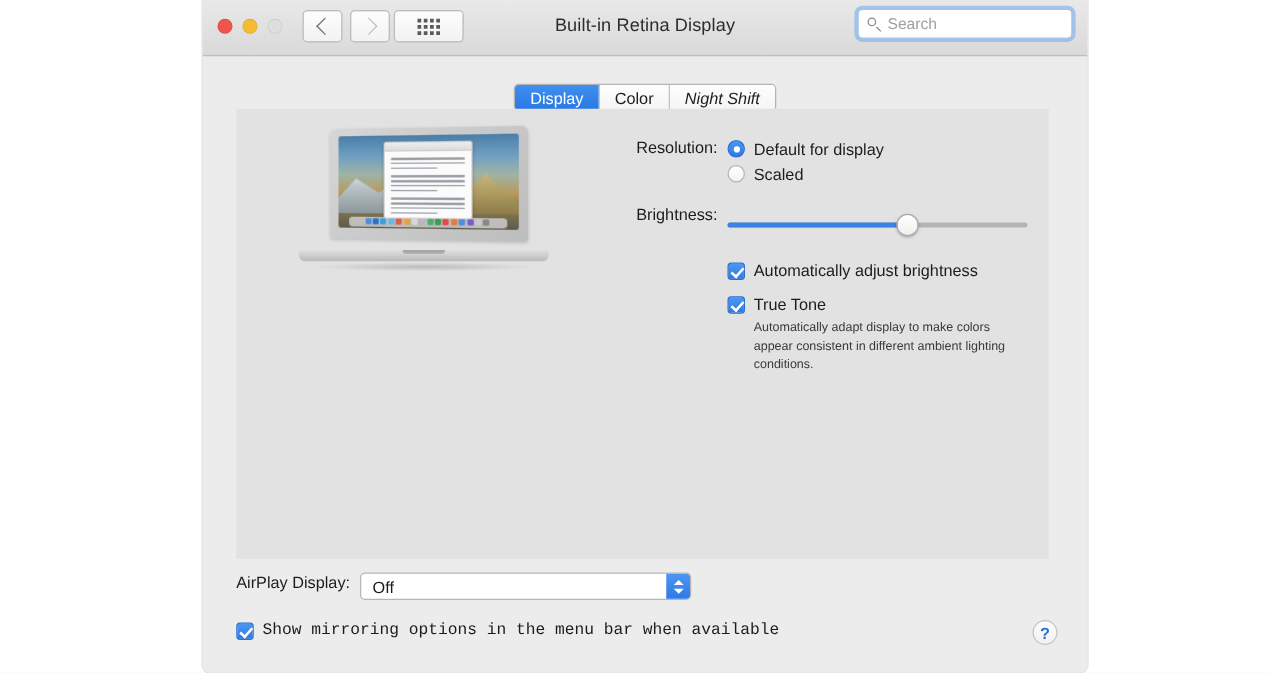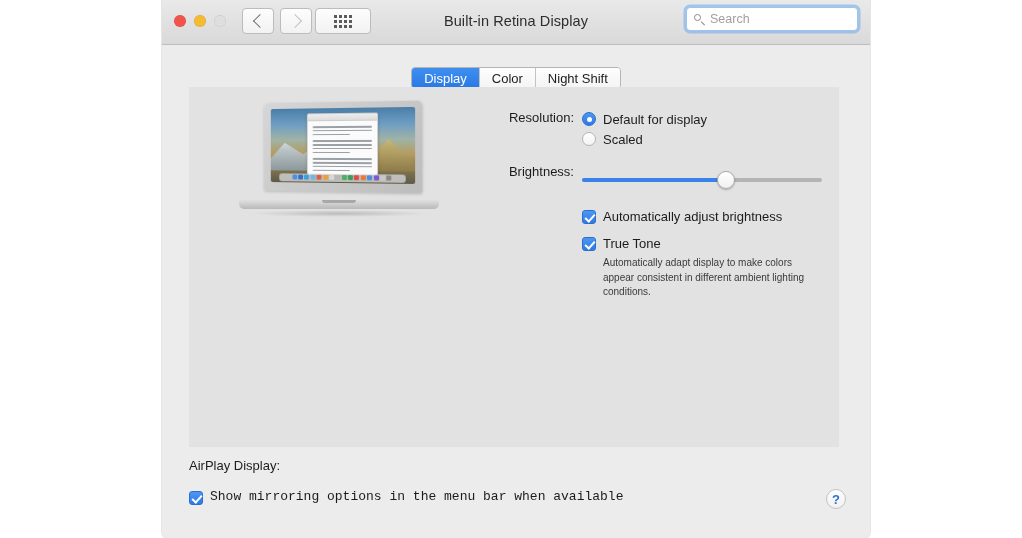--- a/index.html
+++ b/index.html
@@ -145,21 +145,21 @@
   .tab {
     padding: 0 12px;
     display: flex;
     align-items: center;
     font-size: 13px;
     color: #1c1c1c;
     background: linear-gradient(to bottom,#fefefe,#f4f4f4);
     border-right: 1px solid #c3c3c3;
     box-sizing: border-box;
   }
-  .tab:last-child { border-right: none; }
+  .tab:last-child { border-right: none; font-style: italic; }
   .tab.active {
     background: linear-gradient(to bottom,#3f8ff0,#2a78e4);
     color: #ffffff;
   }
 
   
   .panel {
     position: absolute;
     left: 27px;
     top: 87px;
@@ -483,20 +483,27 @@
           <div class="helptext">Automatically adapt display to make colors appear consistent in different ambient lighting conditions.</div>
         </div>
       </div>
 
     </div>
   </div>
 
   <div class="bottom">
     <div class="airrow">
       <span class="airlabel">AirPlay Display:</span>
+      <div class="popup">
+        <span>Off</span>
+        <span class="stepper">
+          <i class="arr up"></i>
+          <i class="arr dn"></i>
+        </span>
+      </div>
     </div>
 
     <div class="mirror-line">
       <span class="cbox on"></span>
       <span class="check-label">Show mirroring options in the menu bar when available</span>
     </div>
 
     <div class="helpbtn">?</div>
   </div>
 

